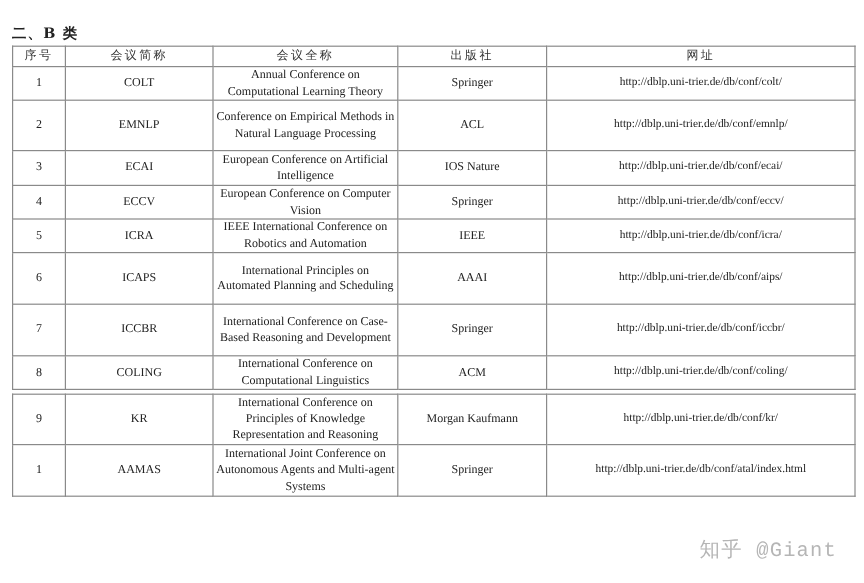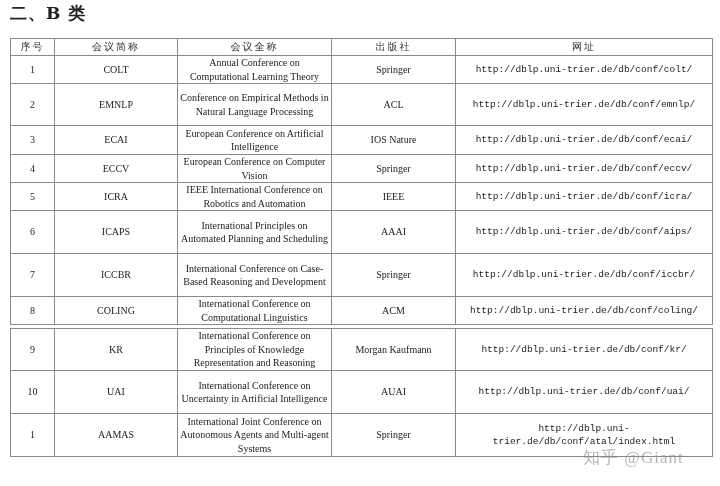--- a/index.html
+++ b/index.html
@@ -1,42 +1,42 @@
 <!DOCTYPE html>
 <html><head>
 <meta charset="utf-8">
 <style>
   html, body { margin: 0; padding: 0; background: #ffffff; }
   body {
     width: 720px; height: 486px; overflow: hidden; position: relative;
     font-family: "Liberation Serif", "DejaVu Serif", serif; color: #222;
   }
   .heading {
-    position: absolute; left: 10px; top: 2px;
-    font-size: 17px; font-weight: bold; letter-spacing: 1px;
+    position: absolute; left: 10px; top: 20px;
+    font-size: 12px; font-weight: bold; letter-spacing: 1px;
     font-family: "DejaVu Serif", "Liberation Serif", serif;
     text-align: center;
   }
   table {
     position: absolute; left: 10px; border-collapse: collapse;
     table-layout: fixed; width: 702px;
   }
   td, th {
     border: 1px solid #8a8a8a; text-align: center; vertical-align: middle;
     font-size: 10px; line-height: 13.5px; padding: 0 2px; font-weight: normal;
   }
   th { font-family: Liberation Sans, sans-serif; font-size: 10px; color: #333; height: 16px; letter-spacing: 2px; }
   #t1 { top: 38px; border: 1.5px solid #777; }
   #t2 { top: 328px; border: 1.5px solid #777; }
   col.c0 { width: 44px; } col.c1 { width: 123px; } col.c2 { width: 154px; }
   col.c3 { width: 124px; } col.c4 { width: 257px; }
-  td.url { font-size: 9.5px; font-family: Liberation Mono, monospace; }
+  td.url { font-size: 9.5px; }
   .watermark {
     position: absolute; left: 583px; top: 446px; font-size: 17px;
-    color: rgba(120,120,120,0.55); font-family: Liberation Serif, serif;
+    color: rgba(120,120,120,0.55); font-family: Liberation Mono, monospace;
     letter-spacing: 1px;
   }
 </style>
 </head>
 <body>
 
 <div class="heading">二、B 类</div>
 
 <table id="t1">
   <colgroup>
@@ -125,27 +125,20 @@
     </colgroup>
   <tbody id="body2">
       <tr style="height: 42px;">
         <td>9</td>
         <td>KR</td>
         <td>International Conference on Principles of Knowledge Representation and Reasoning</td>
         <td>Morgan Kaufmann</td>
         <td class="url">http://dblp.uni-trier.de/db/conf/kr/</td>
       </tr>
       <tr style="height: 43px;">
-        <td>10</td>
-        <td>UAI</td>
-        <td>International Conference on Uncertainty in Artificial Intelligence</td>
-        <td>AUAI</td>
-        <td class="url">http://dblp.uni-trier.de/db/conf/uai/</td>
-      </tr>
-      <tr style="height: 43px;">
         <td>1</td>
         <td>AAMAS</td>
         <td>International Joint Conference on Autonomous Agents and Multi-agent Systems</td>
         <td>Springer</td>
         <td class="url">http://dblp.uni-trier.de/db/conf/atal/index.html</td>
       </tr>
     </tbody>
 </table>
 
 <div class="watermark">知乎 @Giant</div>

